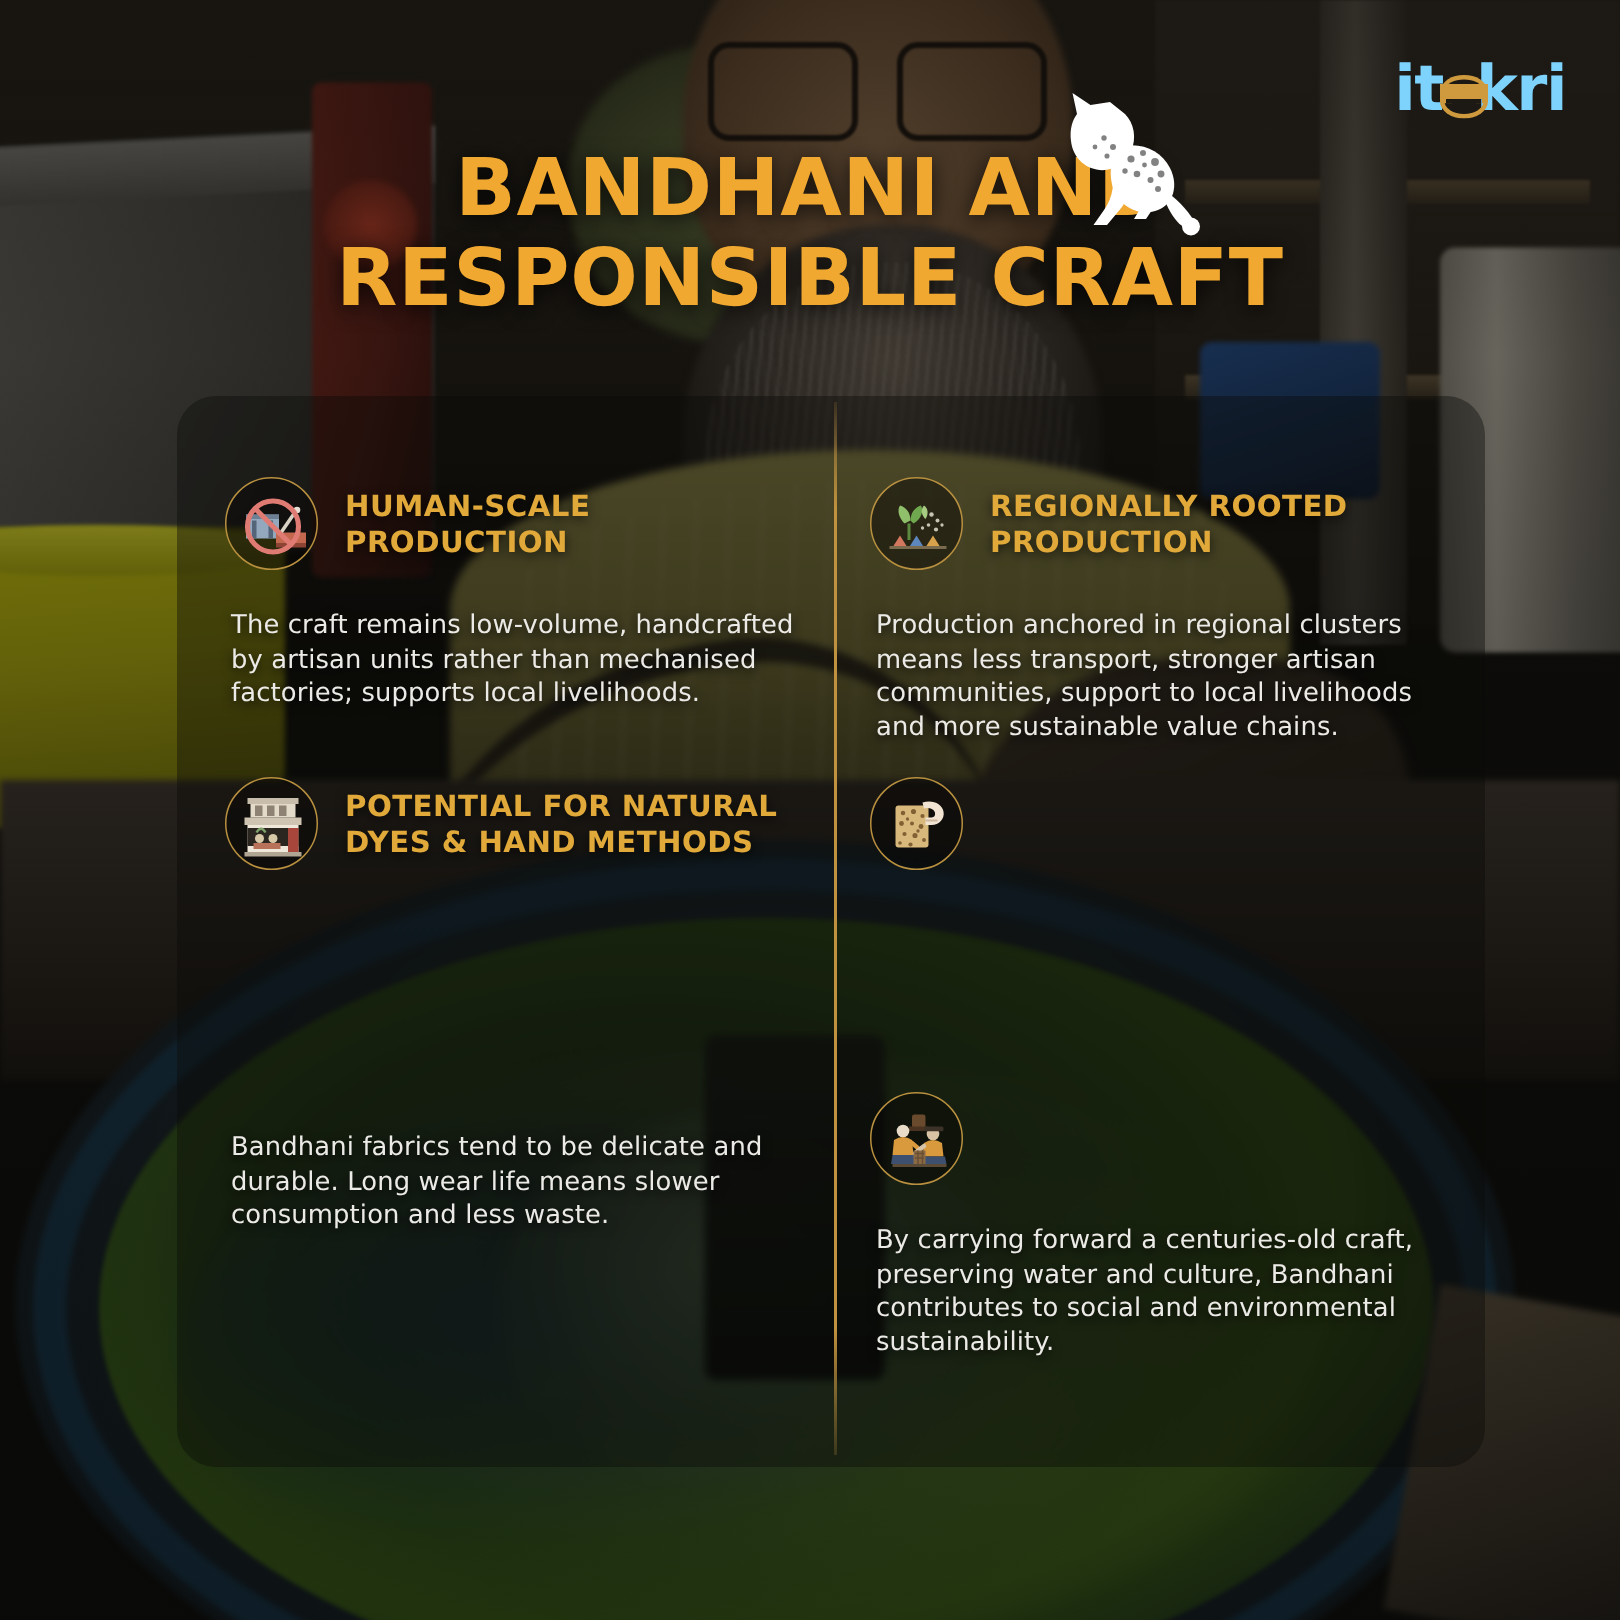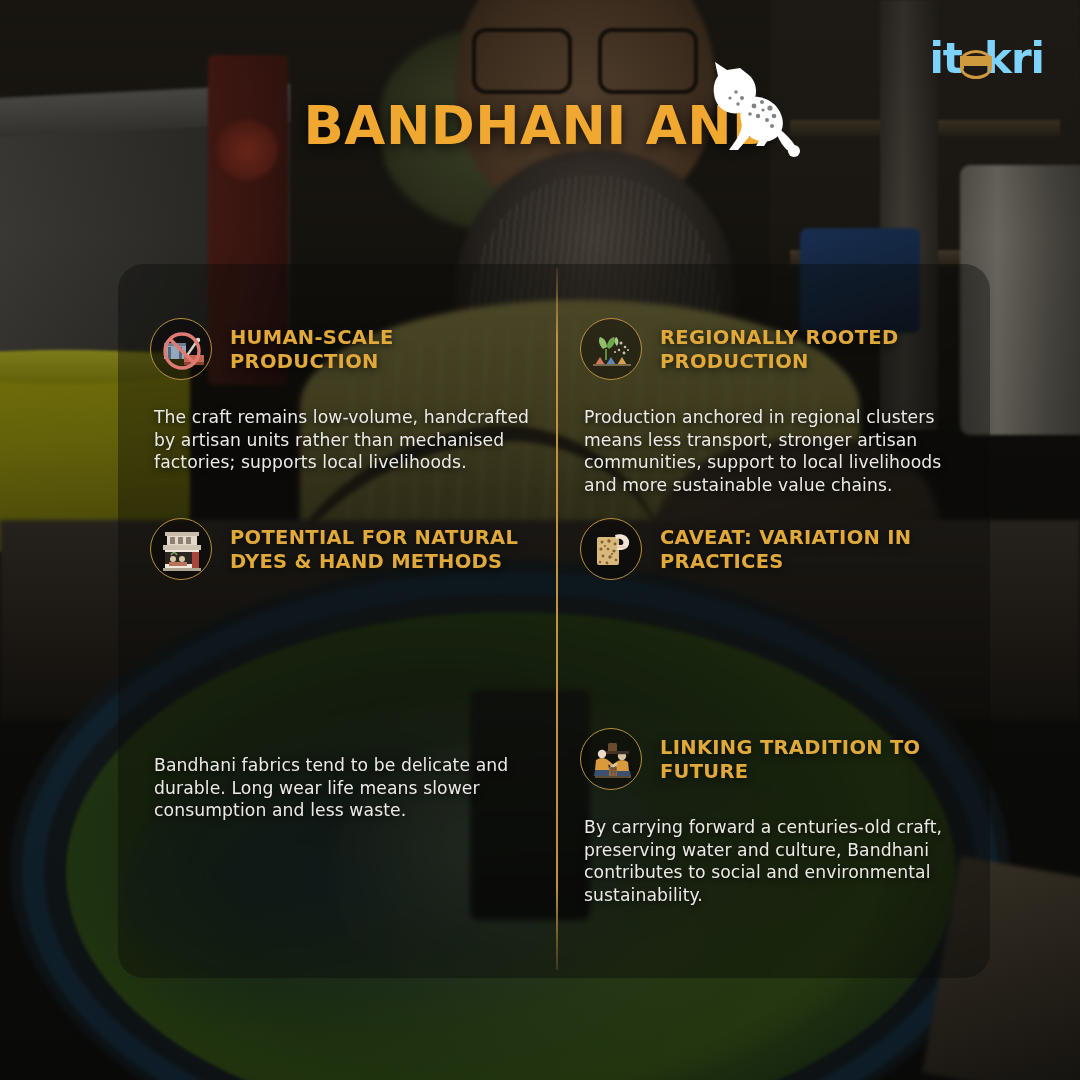--- a/index.html
+++ b/index.html
@@ -370,20 +370,21 @@
     <div class="bg-plank-br"></div>
     <div class="bg-scrim"></div>
   </div>
 
   <div class="logo">
     <span>it</span><span class="basket"></span><span>kri</span>
   </div>
 
   <div class="title">
     <span class="l1">BANDHANI AND</span>
+    <span class="l2">RESPONSIBLE CRAFT</span>
   </div>
 
   <div class="cat">
     <svg width="110" height="105" viewBox="0 0 110 105">
       <g fill="#ffffff">
         <path d="M24 18 L21 4 L33 12 L46 10 L56 18 C62 24 64 34 60 43 C56 52 46 57 37 55 C27 53 21 45 20 36 C19 28 21 22 24 18 Z"></path>
         <path d="M52 40 C66 36 80 42 86 54 C92 66 88 78 78 82 C68 86 56 82 50 72 C45 63 45 48 52 40 Z"></path>
         <path d="M46 52 C50 62 48 74 42 82 L35 92 L44 92 L54 80 C60 72 61 62 58 54 Z"></path>
         <path d="M68 56 C72 64 72 72 68 78 L62 88 L70 88 L78 76 C82 68 81 60 77 55 Z"></path>
         <path d="M84 70 C92 76 100 84 103 92 C100 95 95 94 92 91 C88 87 84 80 82 74 Z"></path>
@@ -499,21 +500,20 @@
             <circle cx="35" cy="41" r="1.3"></circle>
               <circle cx="19" cy="43" r="1.2"></circle>
             <circle cx="26" cy="44" r="1.4"></circle>
               <circle cx="24" cy="27" r="1.1"></circle>
             <circle cx="31" cy="35" r="1.1"></circle>
           </g>
           <path d="M34 16 C41 14 47 17 48 22 C49 27 45 31 40 31 L36 31 L36 26 L40 26 C42 26 43 24 42 22 C41 20 38 19 35 20 Z" fill="#f2e4d2"></path>
           <path d="M36 28 L44 28" stroke="#cdb79e" stroke-width="1.2"></path>
         </svg>
       </div>
-      <div class="card-title">CAVEAT: VARIATION IN PRACTICES</div>
     </div>
   </div>
 
   <div class="card col-l row-3">
     <div class="card-body">Bandhani fabrics tend to be delicate and durable. Long wear life means slower consumption and less waste.</div>
   </div>
 
   <div class="card col-r row-3">
     <div class="card-head">
       <div class="icon-circle">
@@ -532,18 +532,17 @@
           <rect x="28" y="38" width="8" height="9" fill="#8a6a46"></rect>
           <g stroke="#6a4f32" stroke-width="1">
             <path d="M29 40 h6"></path>
               <path d="M29 43 h6"></path>
               <path d="M31 38 v9"></path>
               <path d="M34 38 v9"></path>
           </g>
           <rect x="14" y="47" width="36" height="2" fill="#5a4a36"></rect>
         </svg>
       </div>
-      <div class="card-title">LINKING TRADITION TO FUTURE</div>
     </div>
     <div class="card-body">By carrying forward a centuries-old craft, preserving water and culture, Bandhani contributes to social and environmental sustainability.</div>
   </div>
 
 </div>
 
 </body></html>

